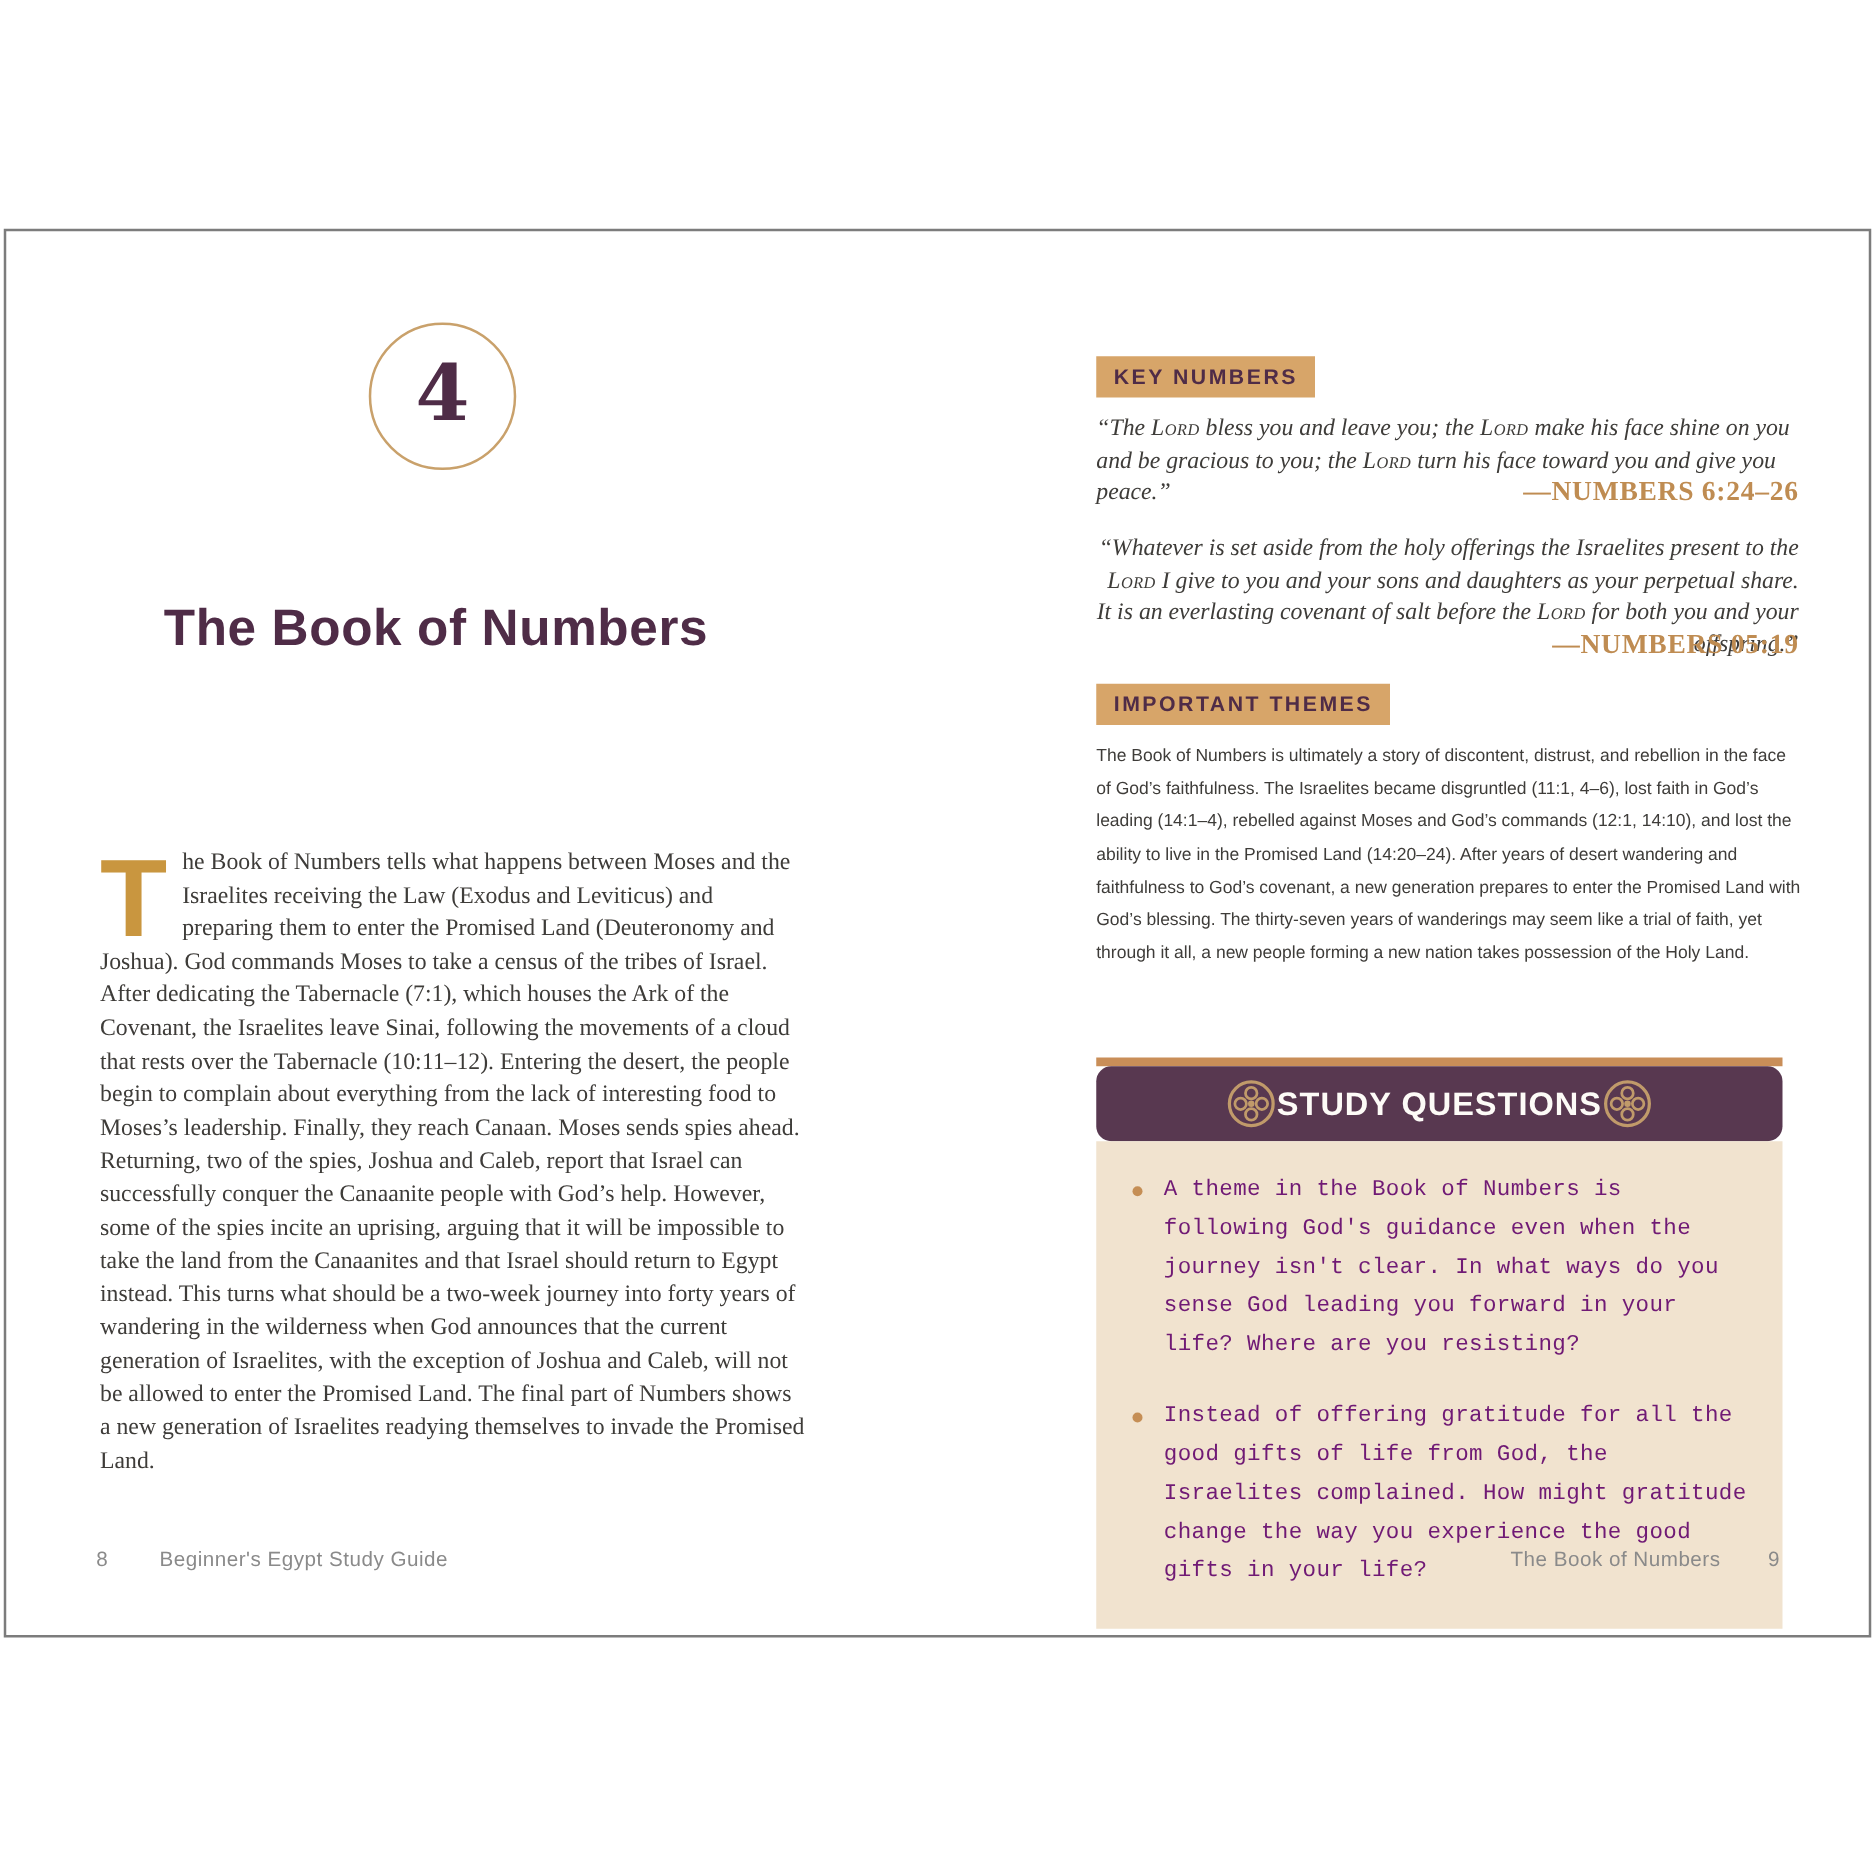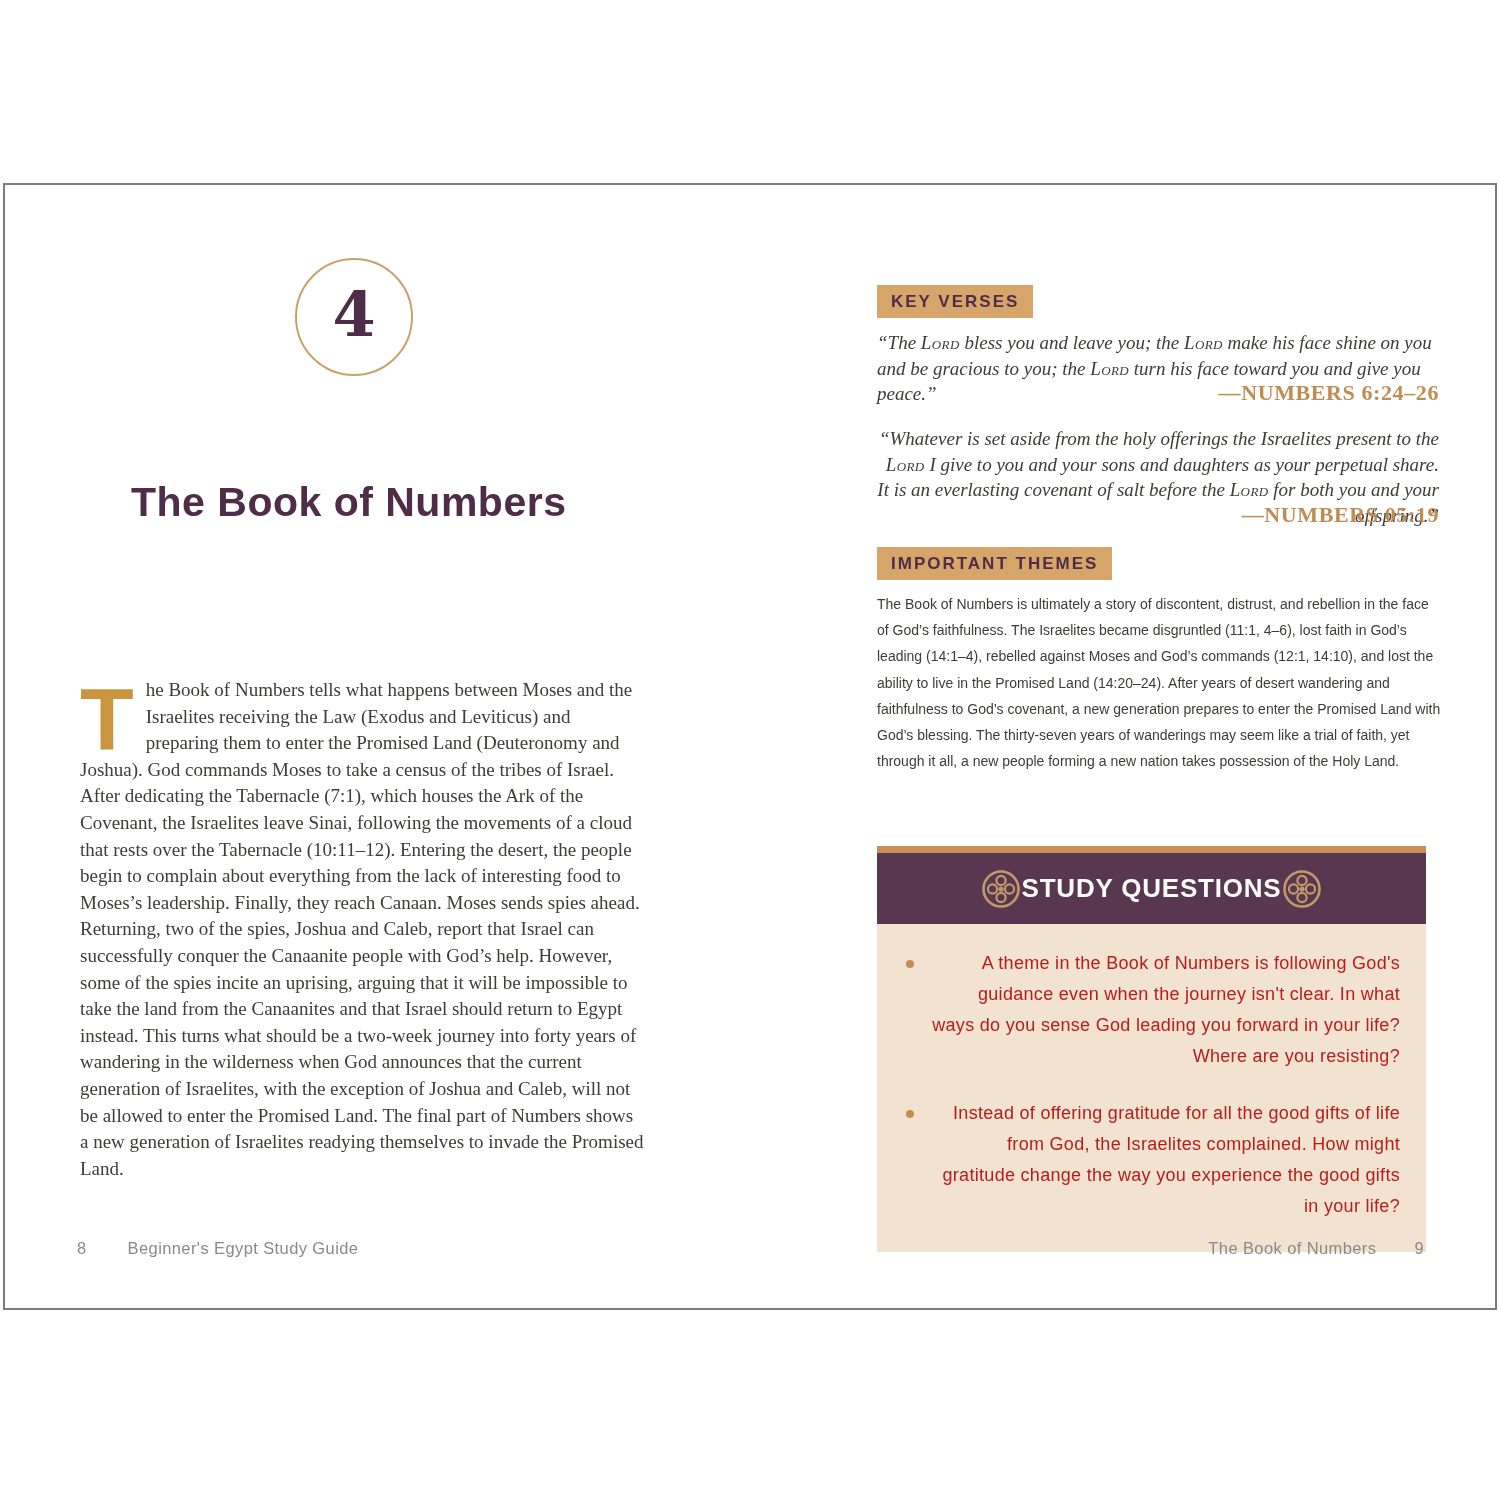--- a/index.html
+++ b/index.html
@@ -32,28 +32,28 @@
   .verse-2{top:241px;text-align:right;}
   .sc{font-variant:small-caps;letter-spacing:0.4px;}
   .verse-ref{position:absolute;right:0;bottom:1px;font-family:Liberation Serif, serif;
           font-style:normal;font-weight:700;font-size:22px;letter-spacing:0.6px;color:#bf8c52;}
 
   .themes-para{position:absolute;left:872px;top:406px;width:566px;
           font-family:Liberation Sans, sans-serif;font-size:14px;line-height:26.2px;color:#3e3c39;}
 
   .study-box{position:absolute;left:872px;top:661px;width:549px;}
   .study-strip{height:7px;background:#c98e58;}
-  .study-header{height:71px;background:#583850;display:flex;align-items:center;justify-content:center;gap:0;}
+  .study-header{height:60px;background:#583850;display:flex;align-items:center;justify-content:center;gap:0;border-radius:12px;}
   .study-header .hd-text{color:#fdfbf7;font-weight:700;font-size:26px;letter-spacing:0.8px;}
   .ornament{width:40px;height:40px;display:block;}
   .study-body{background:#f1e3cf;padding:24px 26px 30px 20px;}
   .study-body ul{list-style:none;margin:0;padding:0;}
   .study-body li{position:relative;padding-left:34px;margin-bottom:26px;
-          font-family:Liberation Sans, sans-serif;font-size:18px;line-height:31px;
-          letter-spacing:0.3px;color:#b91c1c;text-align:right;}
+          font-family:Liberation Mono, monospace;font-size:18px;line-height:31px;
+          letter-spacing:0.3px;color:#701a75;}
   .study-body li:last-child{margin-bottom:0;}
   .q-bullet{position:absolute;left:9px;top:12px;width:8px;height:8px;border-radius:50%;background:#c58e55;}
 
   
   .footer-left{position:absolute;left:72px;top:1054px;display:flex;gap:41px;
           font-size:16.5px;color:#8a8a8a;letter-spacing:0.4px;}
   .footer-right{position:absolute;right:71px;top:1054px;display:flex;gap:38px;
           font-size:16.5px;color:#8a8a8a;letter-spacing:0.4px;}
 </style>
 </head>
@@ -69,21 +69,21 @@
 
       <h1 class="chapter-title" style="margin:0;">The Book of Numbers</h1>
 
       <div class="chapter-intro">
         <span class="dropcap">T</span><span>he Book of Numbers tells what happens between Moses and the Israelites receiving the Law (Exodus and Leviticus) and preparing them to enter the Promised Land (Deuteronomy and Joshua). God commands Moses to take a census of the tribes of Israel. After dedicating the Tabernacle (7:1), which houses the Ark of the Covenant, the Israelites leave Sinai, following the movements of a cloud that rests over the Tabernacle (10:11–12). Entering the desert, the people begin to complain about everything from the lack of interesting food to Moses’s leadership. Finally, they reach Canaan. Moses sends spies ahead. Returning, two of the spies, Joshua and Caleb, report that Israel can successfully conquer the Canaanite people with God’s help. However, some of the spies incite an uprising, arguing that it will be impossible to take the land from the Canaanites and that Israel should return to Egypt instead. This turns what should be a two-week journey into forty years of wandering in the wilderness when God announces that the current generation of Israelites, with the exception of Joshua and Caleb, will not be allowed to enter the Promised Land. The final part of Numbers shows a new generation of Israelites readying themselves to invade the Promised Land.</span>
       </div>
     </div>
 
     <div>
 
-      <div class="badge badge-key">KEY VERSES</div>
+      <div class="badge badge-key">KEY NUMBERS</div>
 
       <div class="verse verse-1">
         <span class="verse-text"><span>“The </span><span class="sc">Lord</span><span> bless you and leave you; the </span><span class="sc">Lord</span><span> make his face shine on you and be gracious to you; the </span><span class="sc">Lord</span><span> turn his face toward you and give you peace.”</span></span>
         <span class="verse-ref">—NUMBERS 6:24–26</span>
       </div>
 
       <div class="verse verse-2">
         <span class="verse-text"><span>“Whatever is set aside from the holy offerings the Israelites present to the </span><span class="sc">Lord</span><span> I give to you and your sons and daughters as your perpetual share. It is an everlasting covenant of salt before the </span><span class="sc">Lord</span><span> for both you and your offspring.”</span></span>
         <span class="verse-ref">—NUMBERS 05:19</span>
       </div>

